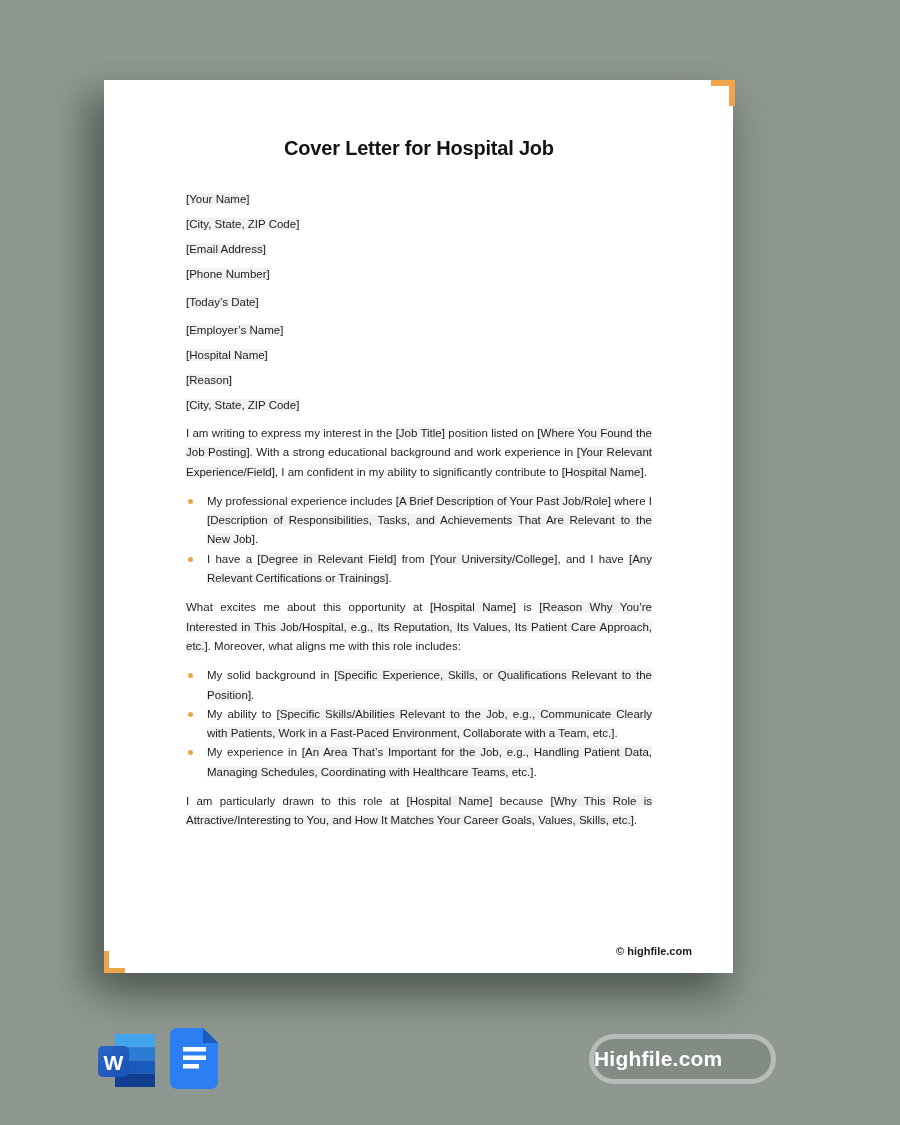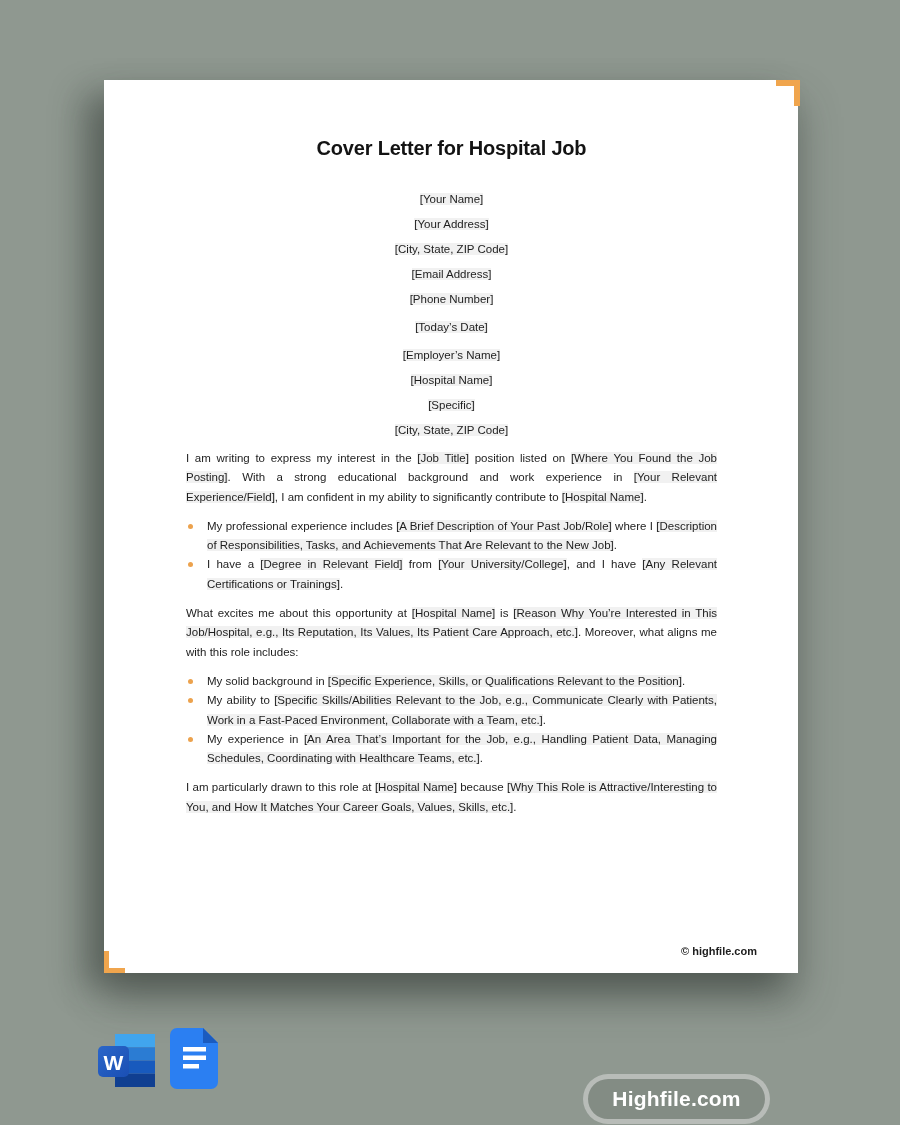--- a/index.html
+++ b/index.html
@@ -3,39 +3,39 @@
 <meta charset="utf-8">
 <style>
   html,body{margin:0;padding:0;}
   body{
     width:900px;height:1125px;position:relative;overflow:hidden;
     background:#8F9890;
     font-family:"Liberation Sans", sans-serif;
   }
   
   .page{
-    position:absolute;left:104px;top:80px;width:694px;height:893px;
+    position:absolute;left:104px;top:80px;width:629px;height:893px;
     background:#ffffff;box-sizing:border-box;
     padding:57px 81px 0 82px;
     box-shadow:-22px 14px 30px rgba(45,53,47,.38), 0 24px 38px rgba(45,53,47,.42);
   }
   .corner-tr{
     position:absolute;top:0;right:-2px;width:18px;height:20px;
     border-top:6px solid #F0A54D;border-right:6px solid #F0A54D;
   }
   .corner-bl{
     position:absolute;bottom:0;left:0;width:16px;height:17px;
     border-bottom:5px solid #F0A54D;border-left:5px solid #F0A54D;
   }
   .doc-title{
     margin:0 0 30px;text-align:center;
     font-size:20px;font-weight:bold;color:#131313;letter-spacing:-0.2px;
   }
   #doc-body{font-size:11.5px;color:#1d1d1d;}
-  .group{margin:0 0 9px;text-align:center;}
+  .group{margin:0 0 9px;}
   .group .line{margin:0 0 6px;line-height:19px;}
   [data-name="salutation"]{margin-bottom:0;}
   .para{margin:0 0 10px;line-height:19.3px;text-align:justify;}
   ul.bullets{margin:0 0 10px;padding:0 0 0 21px;list-style:none;}
   ul.bullets li{
     position:relative;line-height:19.3px;text-align:justify;margin:0;
   }
   ul.bullets li::before{
     content:"";position:absolute;left:-19px;top:7px;width:5px;height:5px;
     border-radius:50%;background:#ECA24D;
@@ -43,51 +43,49 @@
   .ph{background:#F1F1F1;box-decoration-break:clone;-webkit-box-decoration-break:clone;}
   .doc-footer{
     position:absolute;right:41px;bottom:16px;
     font-size:11px;font-weight:bold;color:#1d1d1d;
   }
   
   .bottom-bar{position:absolute;left:0;right:0;top:1028px;height:64px;}
   .icon-word{position:absolute;left:95px;top:2px;}
   .icon-docs{position:absolute;left:170px;top:0;}
   .pill{
-    position:absolute;right:130px;top:6px;width:177px;height:40px;
+    position:absolute;right:124px;top:6px;width:177px;height:40px;
     border:5px solid rgba(255,255,255,0.42);border-radius:27px;
     background:rgba(0,0,0,0.08);
-    display:flex;align-items:center;justify-content:center;
+    display:flex;align-items:center;justify-content:flex-start;
     cursor:pointer;
-    margin-top:40px;
   }
   .pill span{color:#ffffff;font-size:21px;font-weight:bold;letter-spacing:0.2px;}
 </style>
 </head>
 <body>
 
 <div class="page" data-name="document-page">
   <div class="corner-tr" data-name="corner-accent-top-right-icon"></div>
   <div class="corner-bl" data-name="corner-accent-bottom-left-icon"></div>
   <h1 class="doc-title" data-name="document-title">Cover Letter for Hospital Job</h1>
   <div id="doc-body" data-name="document-body">
       <div class="group" data-name="sender-address-block">
         <p class="line" data-name="text-line"><span data-name="placeholder-field" class="ph">[Your Name]</span></p>
-        <p class="line" data-name="text-line"><span data-name="placeholder-field" class="ph">[Your Address]</span></p>
         <p class="line" data-name="text-line"><span data-name="placeholder-field" class="ph">[City, State, ZIP Code]</span></p>
         <p class="line" data-name="text-line"><span data-name="placeholder-field" class="ph">[Email Address]</span></p>
         <p class="line" data-name="text-line"><span data-name="placeholder-field" class="ph">[Phone Number]</span></p>
       </div>
       <div class="group" data-name="date-block">
         <p class="line" data-name="text-line"><span data-name="placeholder-field" class="ph">[Today’s Date]</span></p>
       </div>
       <div class="group" data-name="recipient-address-block">
         <p class="line" data-name="text-line"><span data-name="placeholder-field" class="ph">[Employer’s Name]</span></p>
         <p class="line" data-name="text-line"><span data-name="placeholder-field" class="ph">[Hospital Name]</span></p>
-        <p class="line" data-name="text-line"><span data-name="placeholder-field" class="ph">[Specific]</span></p>
+        <p class="line" data-name="text-line"><span data-name="placeholder-field" class="ph">[Reason]</span></p>
         <p class="line" data-name="text-line"><span data-name="placeholder-field" class="ph">[City, State, ZIP Code]</span></p>
       </div>
       <p class="para" data-name="intro-paragraph"><span data-name="text-run">I am writing to express my interest in the </span><span data-name="placeholder-field" class="ph">[Job Title]</span><span data-name="text-run"> position listed on </span><span data-name="placeholder-field" class="ph">[Where You Found the Job Posting]</span><span data-name="text-run">. With a strong educational background and work experience in </span><span data-name="placeholder-field" class="ph">[Your Relevant Experience/Field]</span><span data-name="text-run">, I am confident in my ability to significantly contribute to </span><span data-name="placeholder-field" class="ph">[Hospital Name]</span><span data-name="text-run">.</span></p>
       <ul class="bullets" data-name="experience-bullet-list">
         <li data-name="bullet-item"><span data-name="text-run">My professional experience includes </span><span data-name="placeholder-field" class="ph">[A Brief Description of Your Past Job/Role]</span><span data-name="text-run"> where I </span><span data-name="placeholder-field" class="ph">[Description of Responsibilities, Tasks, and Achievements That Are Relevant to the New Job]</span><span data-name="text-run">.</span></li>
         <li data-name="bullet-item"><span data-name="text-run">I have a </span><span data-name="placeholder-field" class="ph">[Degree in Relevant Field]</span><span data-name="text-run"> from </span><span data-name="placeholder-field" class="ph">[Your University/College]</span><span data-name="text-run">, and I have </span><span data-name="placeholder-field" class="ph">[Any Relevant Certifications or Trainings]</span><span data-name="text-run">.</span></li>
       </ul>
       <p class="para" data-name="motivation-paragraph"><span data-name="text-run">What excites me about this opportunity at </span><span data-name="placeholder-field" class="ph">[Hospital Name]</span><span data-name="text-run"> is </span><span data-name="placeholder-field" class="ph">[Reason Why You’re Interested in This Job/Hospital, e.g., Its Reputation, Its Values, Its Patient Care Approach, etc.]</span><span data-name="text-run">. Moreover, what aligns me with this role includes:</span></p>
       <ul class="bullets" data-name="qualification-bullet-list">
         <li data-name="bullet-item"><span data-name="text-run">My solid background in </span><span data-name="placeholder-field" class="ph">[Specific Experience, Skills, or Qualifications Relevant to the Position]</span><span data-name="text-run">.</span></li>

